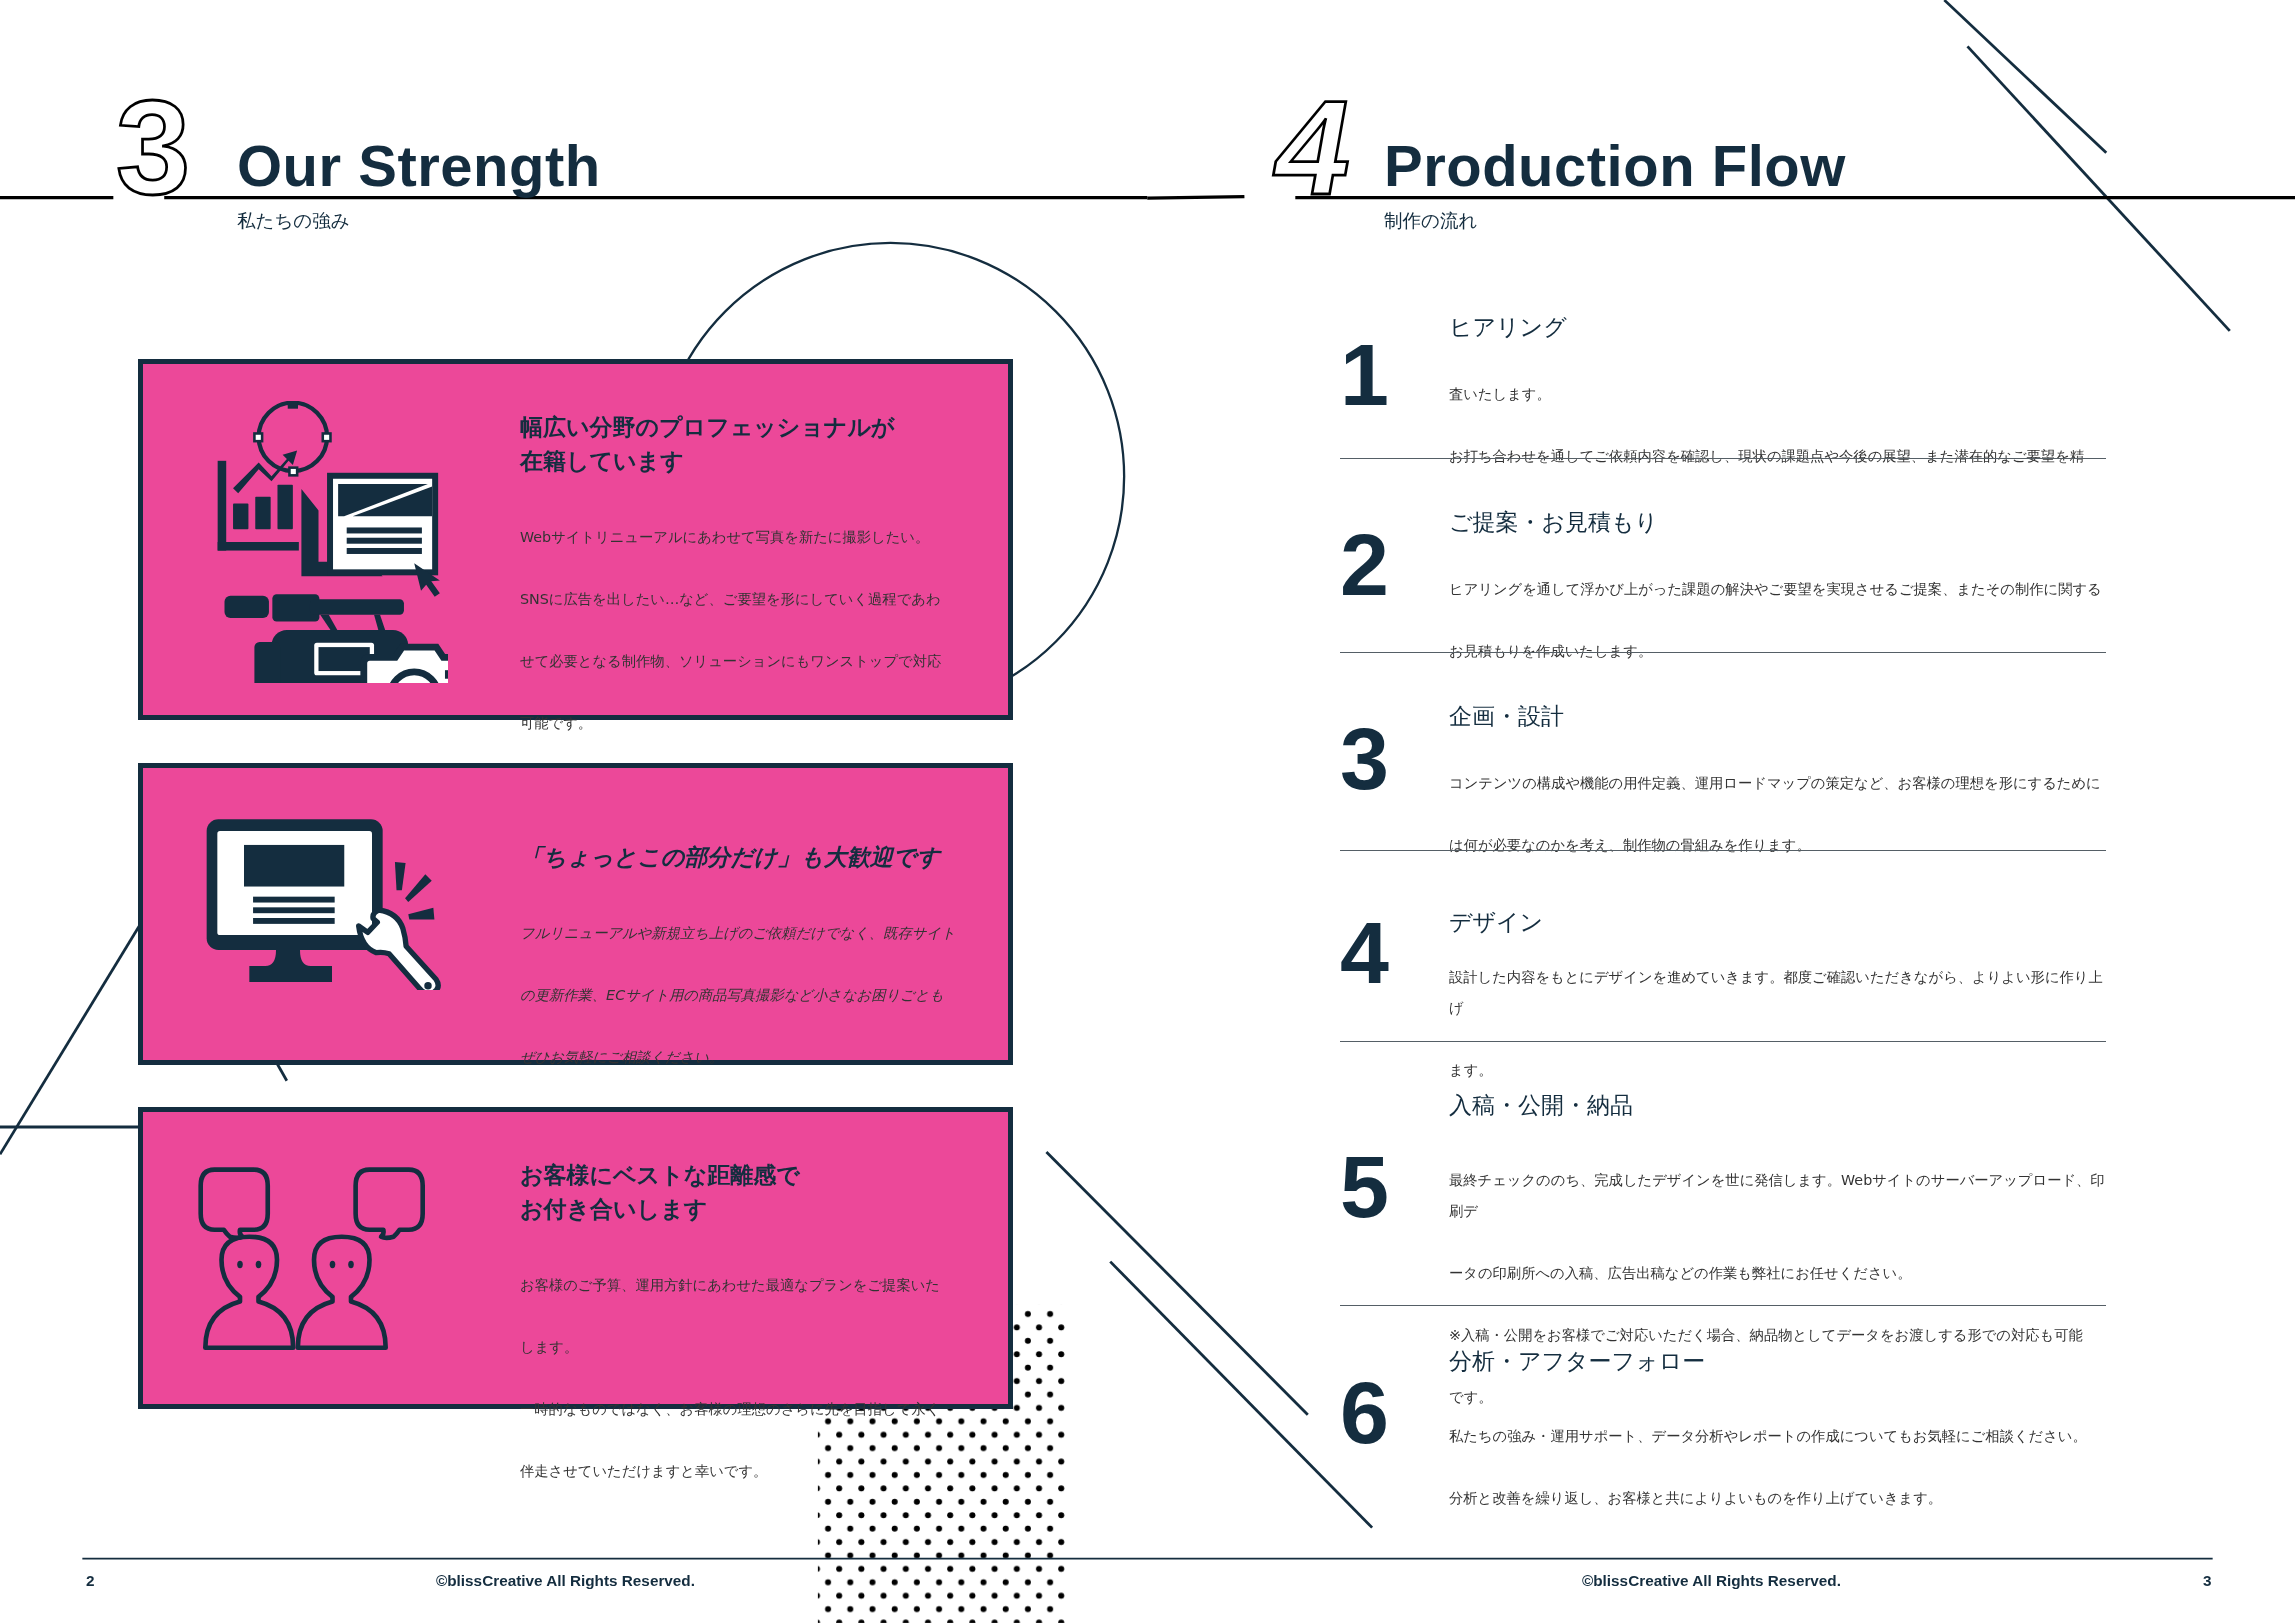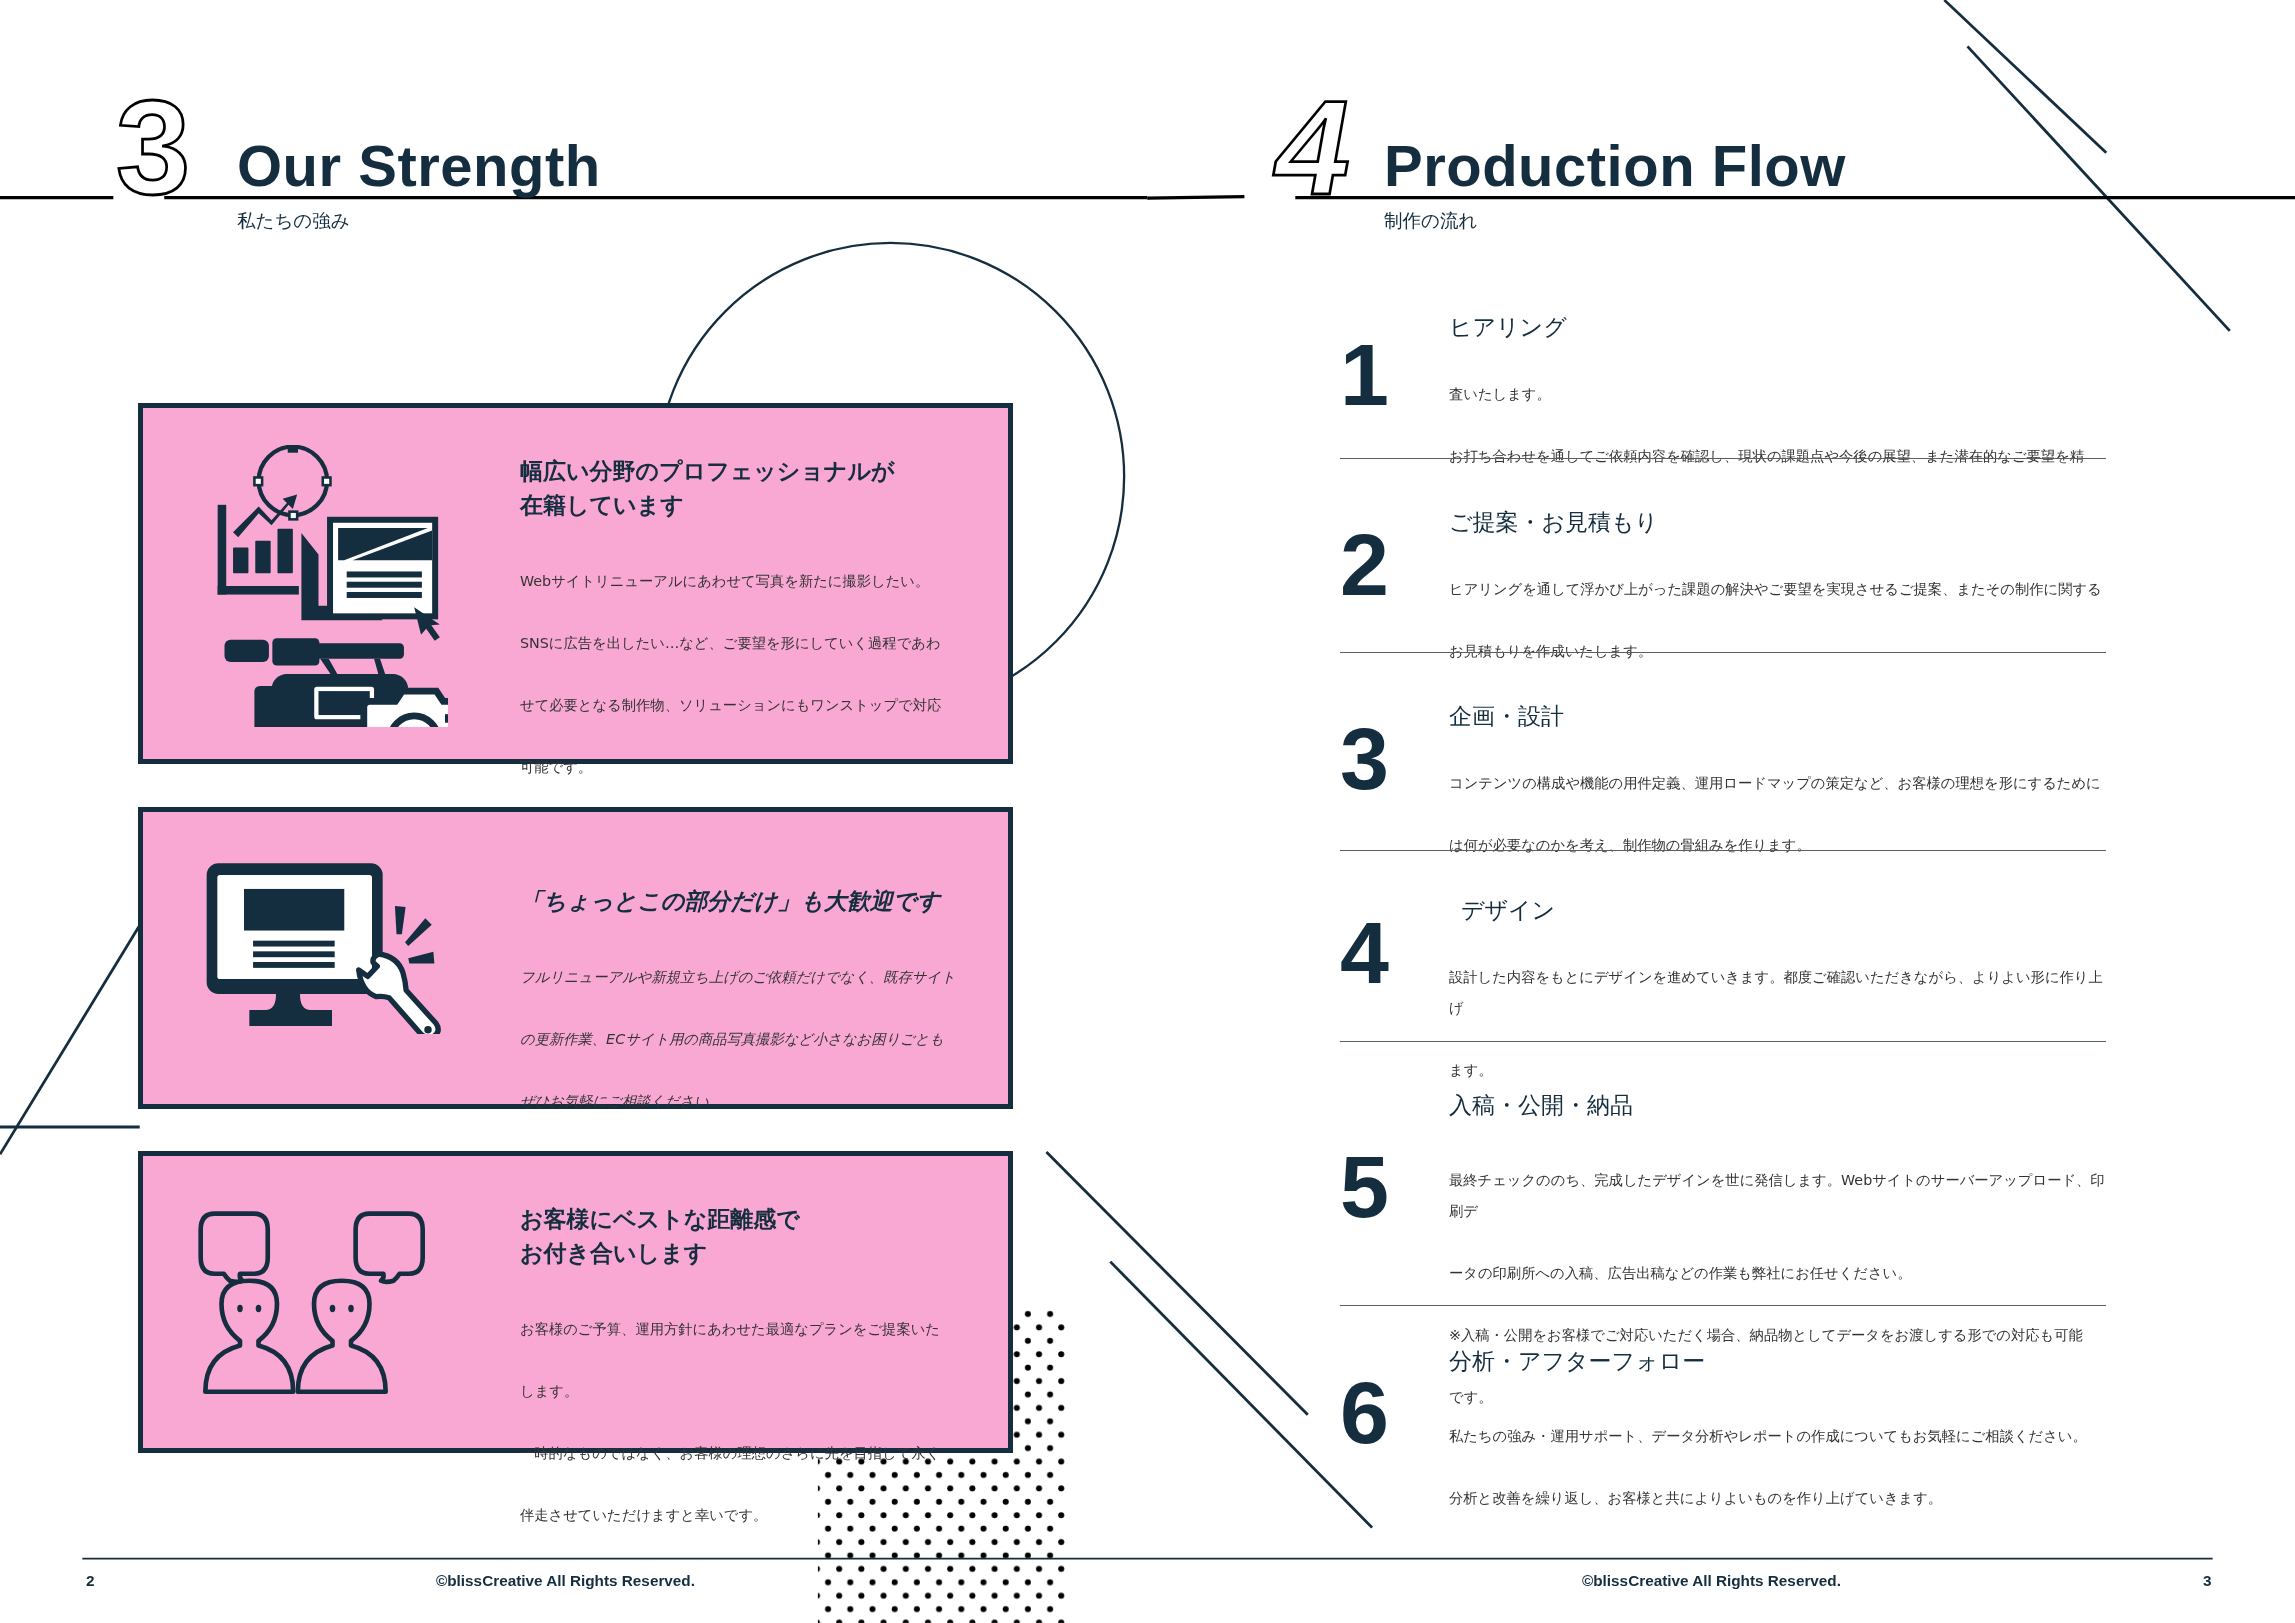--- a/index.html
+++ b/index.html
@@ -3,21 +3,21 @@
 <meta charset="utf-8">
 <style>
   * { box-sizing: border-box; margin: 0; padding: 0; }
   html, body { width: 2295px; height: 1623px; background: #ffffff; overflow: hidden; }
   body { position: relative; font-family: "DejaVu Sans", "Liberation Sans", sans-serif; color: #142d3f; }
   svg.deco { position: absolute; left: 0; top: 0; width: 2295px; height: 1623px; pointer-events: none; }
 
   .sec-title { position: absolute; font-family: "Liberation Sans", "DejaVu Sans", sans-serif; font-weight: 700; font-size: 58px; color: #142d3f; letter-spacing: 0.5px; white-space: nowrap; }
   .sec-sub { position: absolute; font-size: 18.5px; color: #142d3f; white-space: nowrap; }
 
-  .card { position: absolute; border: 5.6px solid #142d3f; background: #f9a8d4; margin-top: 44px; }
+  .card { position: absolute; border: 5.6px solid #142d3f; background: #ec4899; }
   .card .icon { position: absolute; }
   .card .text { position: absolute; }
   .card .heading { font-size: 23px; font-weight: 700; line-height: 34px; color: #142d3f; }
   .card .body { margin-top: 13px; font-size: 14.3px; line-height: 31px; color: #333333; white-space: pre-line; }
 
   .step { position: absolute; left: 1340px; width: 766px; }
   .step .num { position: absolute; left: 0; font-family: "Liberation Sans", "DejaVu Sans", sans-serif; font-weight: 700; font-size: 88px; color: #142d3f; line-height: 1; }
   .step .title { position: absolute; left: 109px; font-size: 23px; font-weight: 400; color: #142d3f; white-space: nowrap; }
   .step .desc { position: absolute; left: 109px; width: 657px; font-size: 14.3px; line-height: 31px; color: #333333; white-space: pre-line; }
   .divider { position: absolute; left: 1340px; width: 766px; height: 1.4px; background: #555f66; }
@@ -210,21 +210,21 @@
   <div class="title" style="top:0px;">企画・設計</div>
   <div class="desc" style="top:36px;">
     <div>コンテンツの構成や機能の用件定義、運用ロードマップの策定など、お客様の理想を形にするために</div>
     <div>は何が必要なのかを考え、制作物の骨組みを作ります。</div>
   </div>
 </div>
 <div class="divider" style="top:850px;"></div>
 
 <div class="step" style="top:895px; height:139px;">
   <div class="num" style="top:14px;">4</div>
-  <div class="title" style="top:0px;margin-left:12px;">デザイン</div>
+  <div class="title" style="top:12px;">デザイン</div>
   <div class="desc" style="top:36px;">
     <div>設計した内容をもとにデザインを進めていきます。都度ご確認いただきながら、よりよい形に作り上げ</div>
     <div>ます。</div>
   </div>
 </div>
 <div class="divider" style="top:1041px;"></div>
 
 <div class="step" style="top:1090px; height:208px;">
   <div class="num" style="top:53px;">5</div>
   <div class="title" style="top:0px;">入稿・公開・納品</div>

